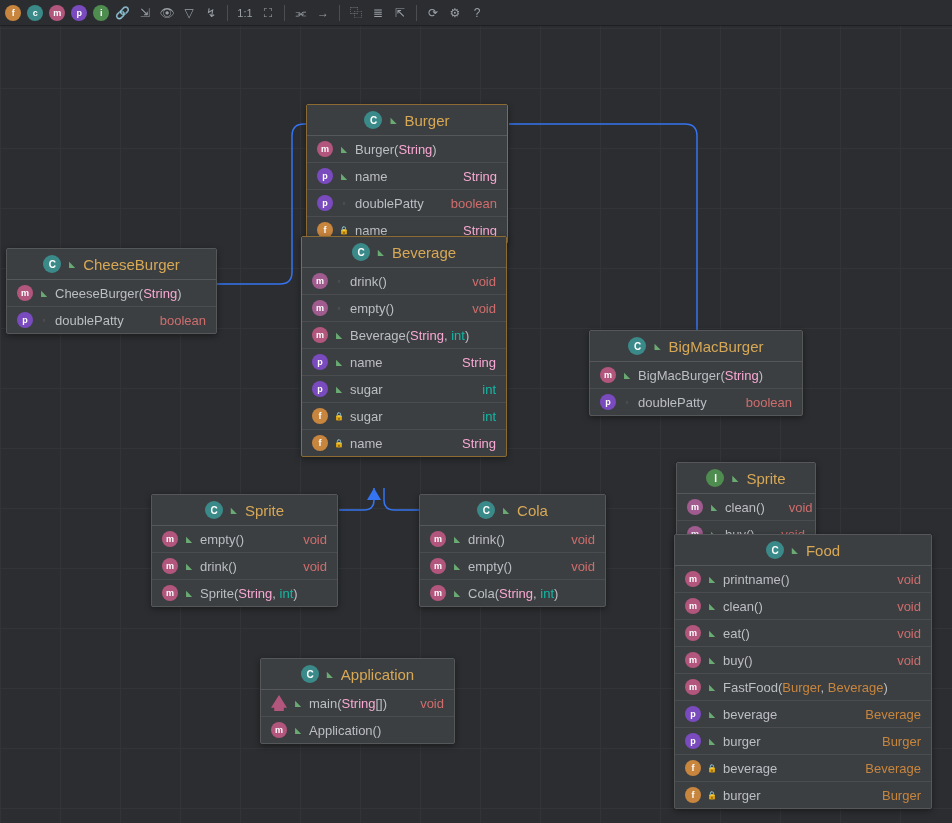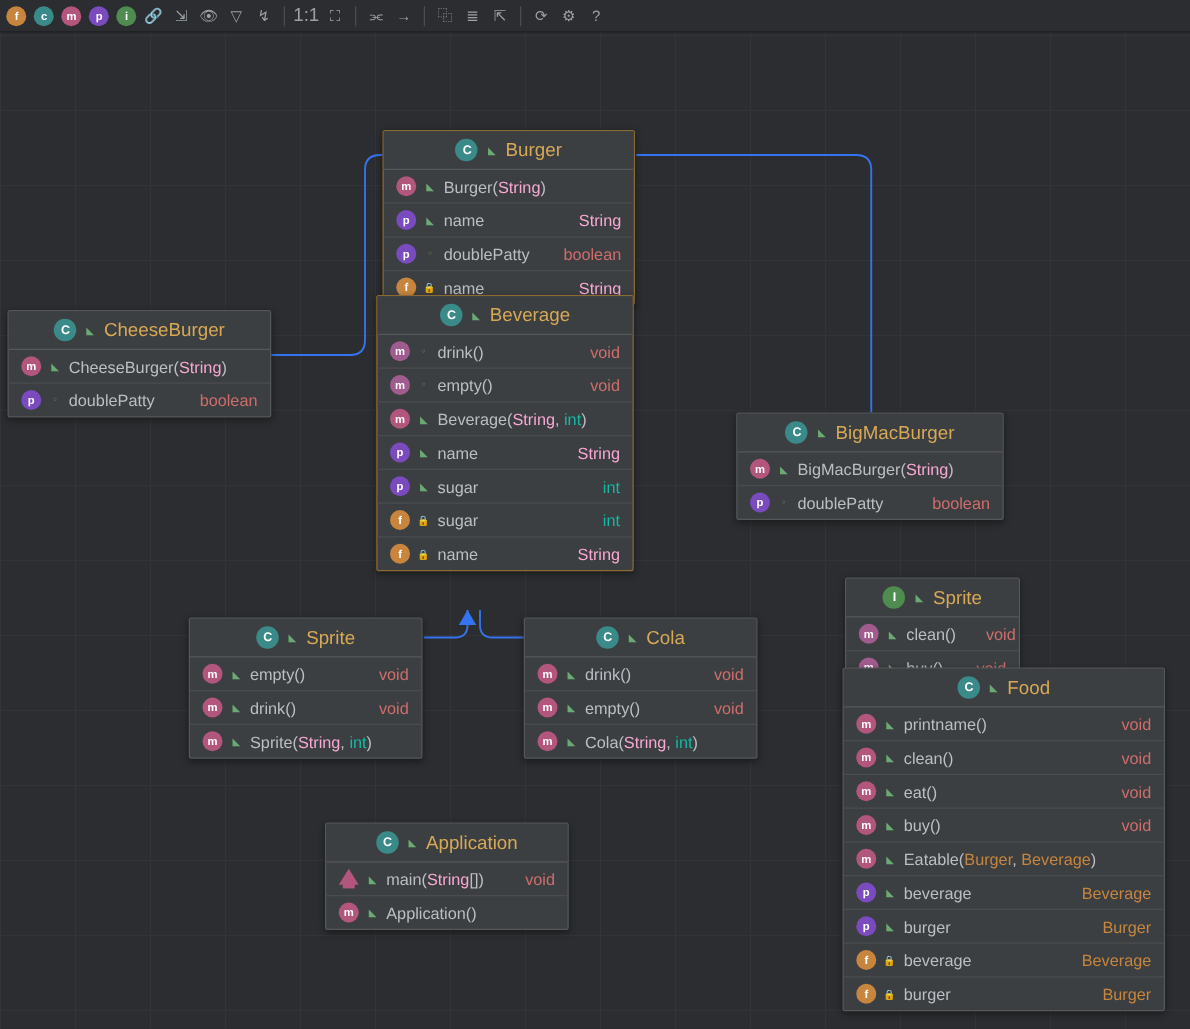--- a/index.html
+++ b/index.html
@@ -128,21 +128,21 @@
     </div>
     <div class="tb-icon">
       <span class="pill p-i">i</span>
     </div>
     <div class="tb-icon">🔗</div>
     <div class="tb-icon">⇲</div>
     <div class="tb-icon">👁</div>
     <div class="tb-icon">▽</div>
     <div class="tb-icon">↯</div>
     <div class="tb-sep"></div>
-    <div class="tb-icon" style="font-size: 15px; width: 20px;">1:1</div>
+    <div class="tb-icon" style="font-size: 11px; width: 20px;">1:1</div>
     <div class="tb-icon">⛶</div>
     <div class="tb-sep"></div>
     <div class="tb-icon">⫘</div>
     <div class="tb-icon">→</div>
     <div class="tb-sep"></div>
     <div class="tb-icon">⿻</div>
     <div class="tb-icon">≣</div>
     <div class="tb-icon">⇱</div>
     <div class="tb-sep"></div>
     <div class="tb-icon">⟳</div>
@@ -395,21 +395,21 @@
         </div>
         <div class="row">
           <span class="badge b-m">m</span>
           <span class="mini open">◣</span>
           <span class="name"><span class="name">buy</span><span class="paren">()</span></span>
           <span class="ret t-void">void</span>
         </div>
         <div class="row">
           <span class="badge b-m">m</span>
           <span class="mini open">◣</span>
-          <span class="name"><span class="name">Eatable</span><span class="paren">(</span><span class="t-cls">Burger</span><span class="paren">, </span><span class="t-cls">Beverage</span><span class="paren">)</span></span>
+          <span class="name"><span class="name">FastFood</span><span class="paren">(</span><span class="t-cls">Burger</span><span class="paren">, </span><span class="t-cls">Beverage</span><span class="paren">)</span></span>
         </div>
         <div class="row">
           <span class="badge b-p">p</span>
           <span class="mini open">◣</span>
           <span class="name"><span class="name">beverage</span></span>
           <span class="ret t-cls">Beverage</span>
         </div>
         <div class="row">
           <span class="badge b-p">p</span>
           <span class="mini open">◣</span>

